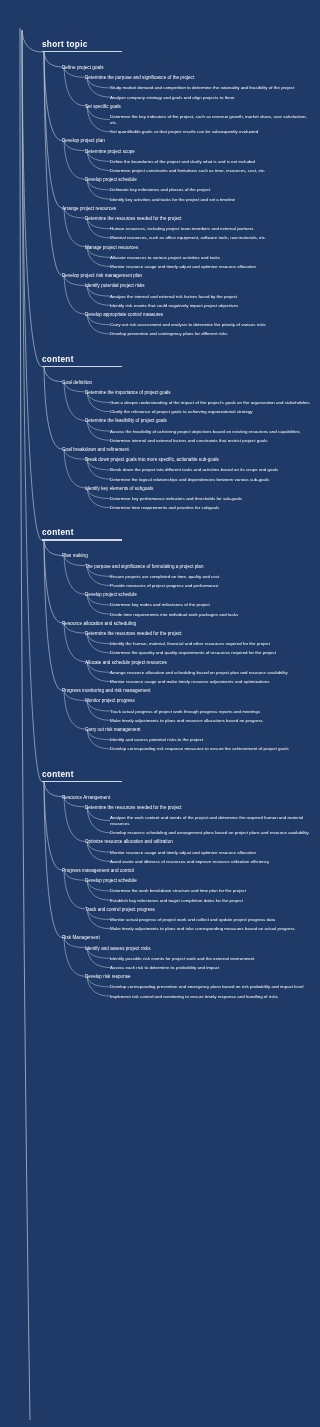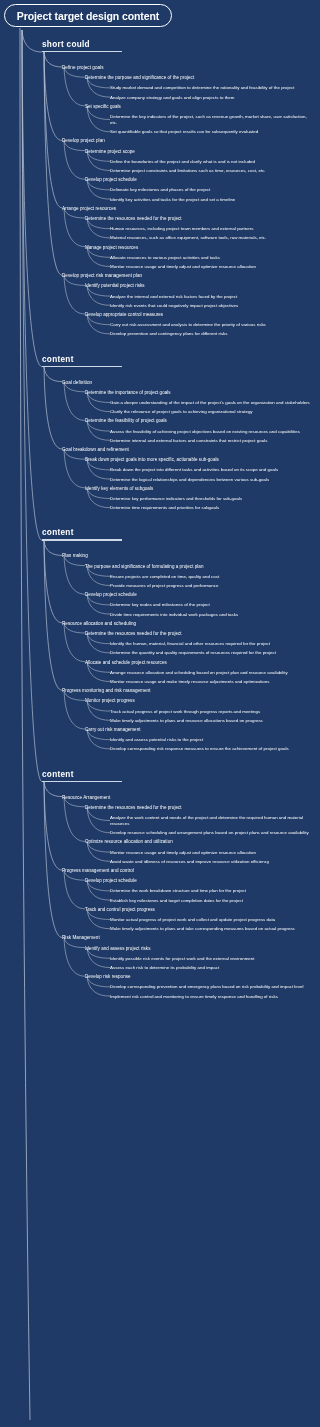--- a/index.html
+++ b/index.html
@@ -162,27 +162,24 @@
       <path d="M 87 908.8000000000011 C 88.15 923.1280000000012, 97.35 928.7000000000012, 110 928.7000000000012" stroke="#b9c4d6" stroke-width="0.7" fill="none" opacity="0.8"></path>
       <path d="M 44 781.6000000000006 C 44.9 893.7760000000011, 52.1 937.4000000000012, 62 937.4000000000012" stroke="#b9c4d6" stroke-width="0.85" fill="none" opacity="0.8"></path>
       <path d="M 64 937.4000000000012 C 65.05 944.7440000000013, 73.45 947.6000000000013, 85 947.6000000000013" stroke="#b9c4d6" stroke-width="0.7" fill="none" opacity="0.8"></path>
       <path d="M 87 947.6000000000013 C 88.15 955.3040000000013, 97.35 958.3000000000013, 110 958.3000000000013" stroke="#b9c4d6" stroke-width="0.7" fill="none" opacity="0.8"></path>
       <path d="M 87 947.6000000000013 C 88.15 961.9280000000014, 97.35 967.5000000000014, 110 967.5000000000014" stroke="#b9c4d6" stroke-width="0.7" fill="none" opacity="0.8"></path>
       <path d="M 64 937.4000000000012 C 65.05 965.3360000000014, 73.45 976.2000000000014, 85 976.2000000000014" stroke="#b9c4d6" stroke-width="0.7" fill="none" opacity="0.8"></path>
       <path d="M 87 976.2000000000014 C 88.15 983.9040000000015, 97.35 986.9000000000015, 110 986.9000000000015" stroke="#b9c4d6" stroke-width="0.7" fill="none" opacity="0.8"></path>
       <path d="M 87 976.2000000000014 C 88.15 990.5280000000015, 97.35 996.1000000000015, 110 996.1000000000015" stroke="#b9c4d6" stroke-width="0.7" fill="none" opacity="0.8"></path>
     </svg>
 
-  <div class="root">
-    <span class="root-label">Project target design content</span>
-  </div>
 
   <div id="nodes">
       <div class="node lvl1" style="left: 42px; width: 80px; top: 40px;">
-        <span class="txt">short could</span>
+        <span class="txt">short topic</span>
         <span class="rule"></span>
       </div>
       <div class="node lvl2" style="left: 62px; width: 248px; top: 65px;">
         <span class="txt">Define project goals</span>
       </div>
       <div class="node lvl3" style="left: 85px; width: 225px; top: 75.2px;">
         <span class="txt">Determine the purpose and significance of the project</span>
       </div>
       <div class="node lvl4" style="left: 110px; width: 200px; top: 85.4px;">
         <span class="txt">Study market demand and competition to determine the rationality and feasibility of the project</span>

